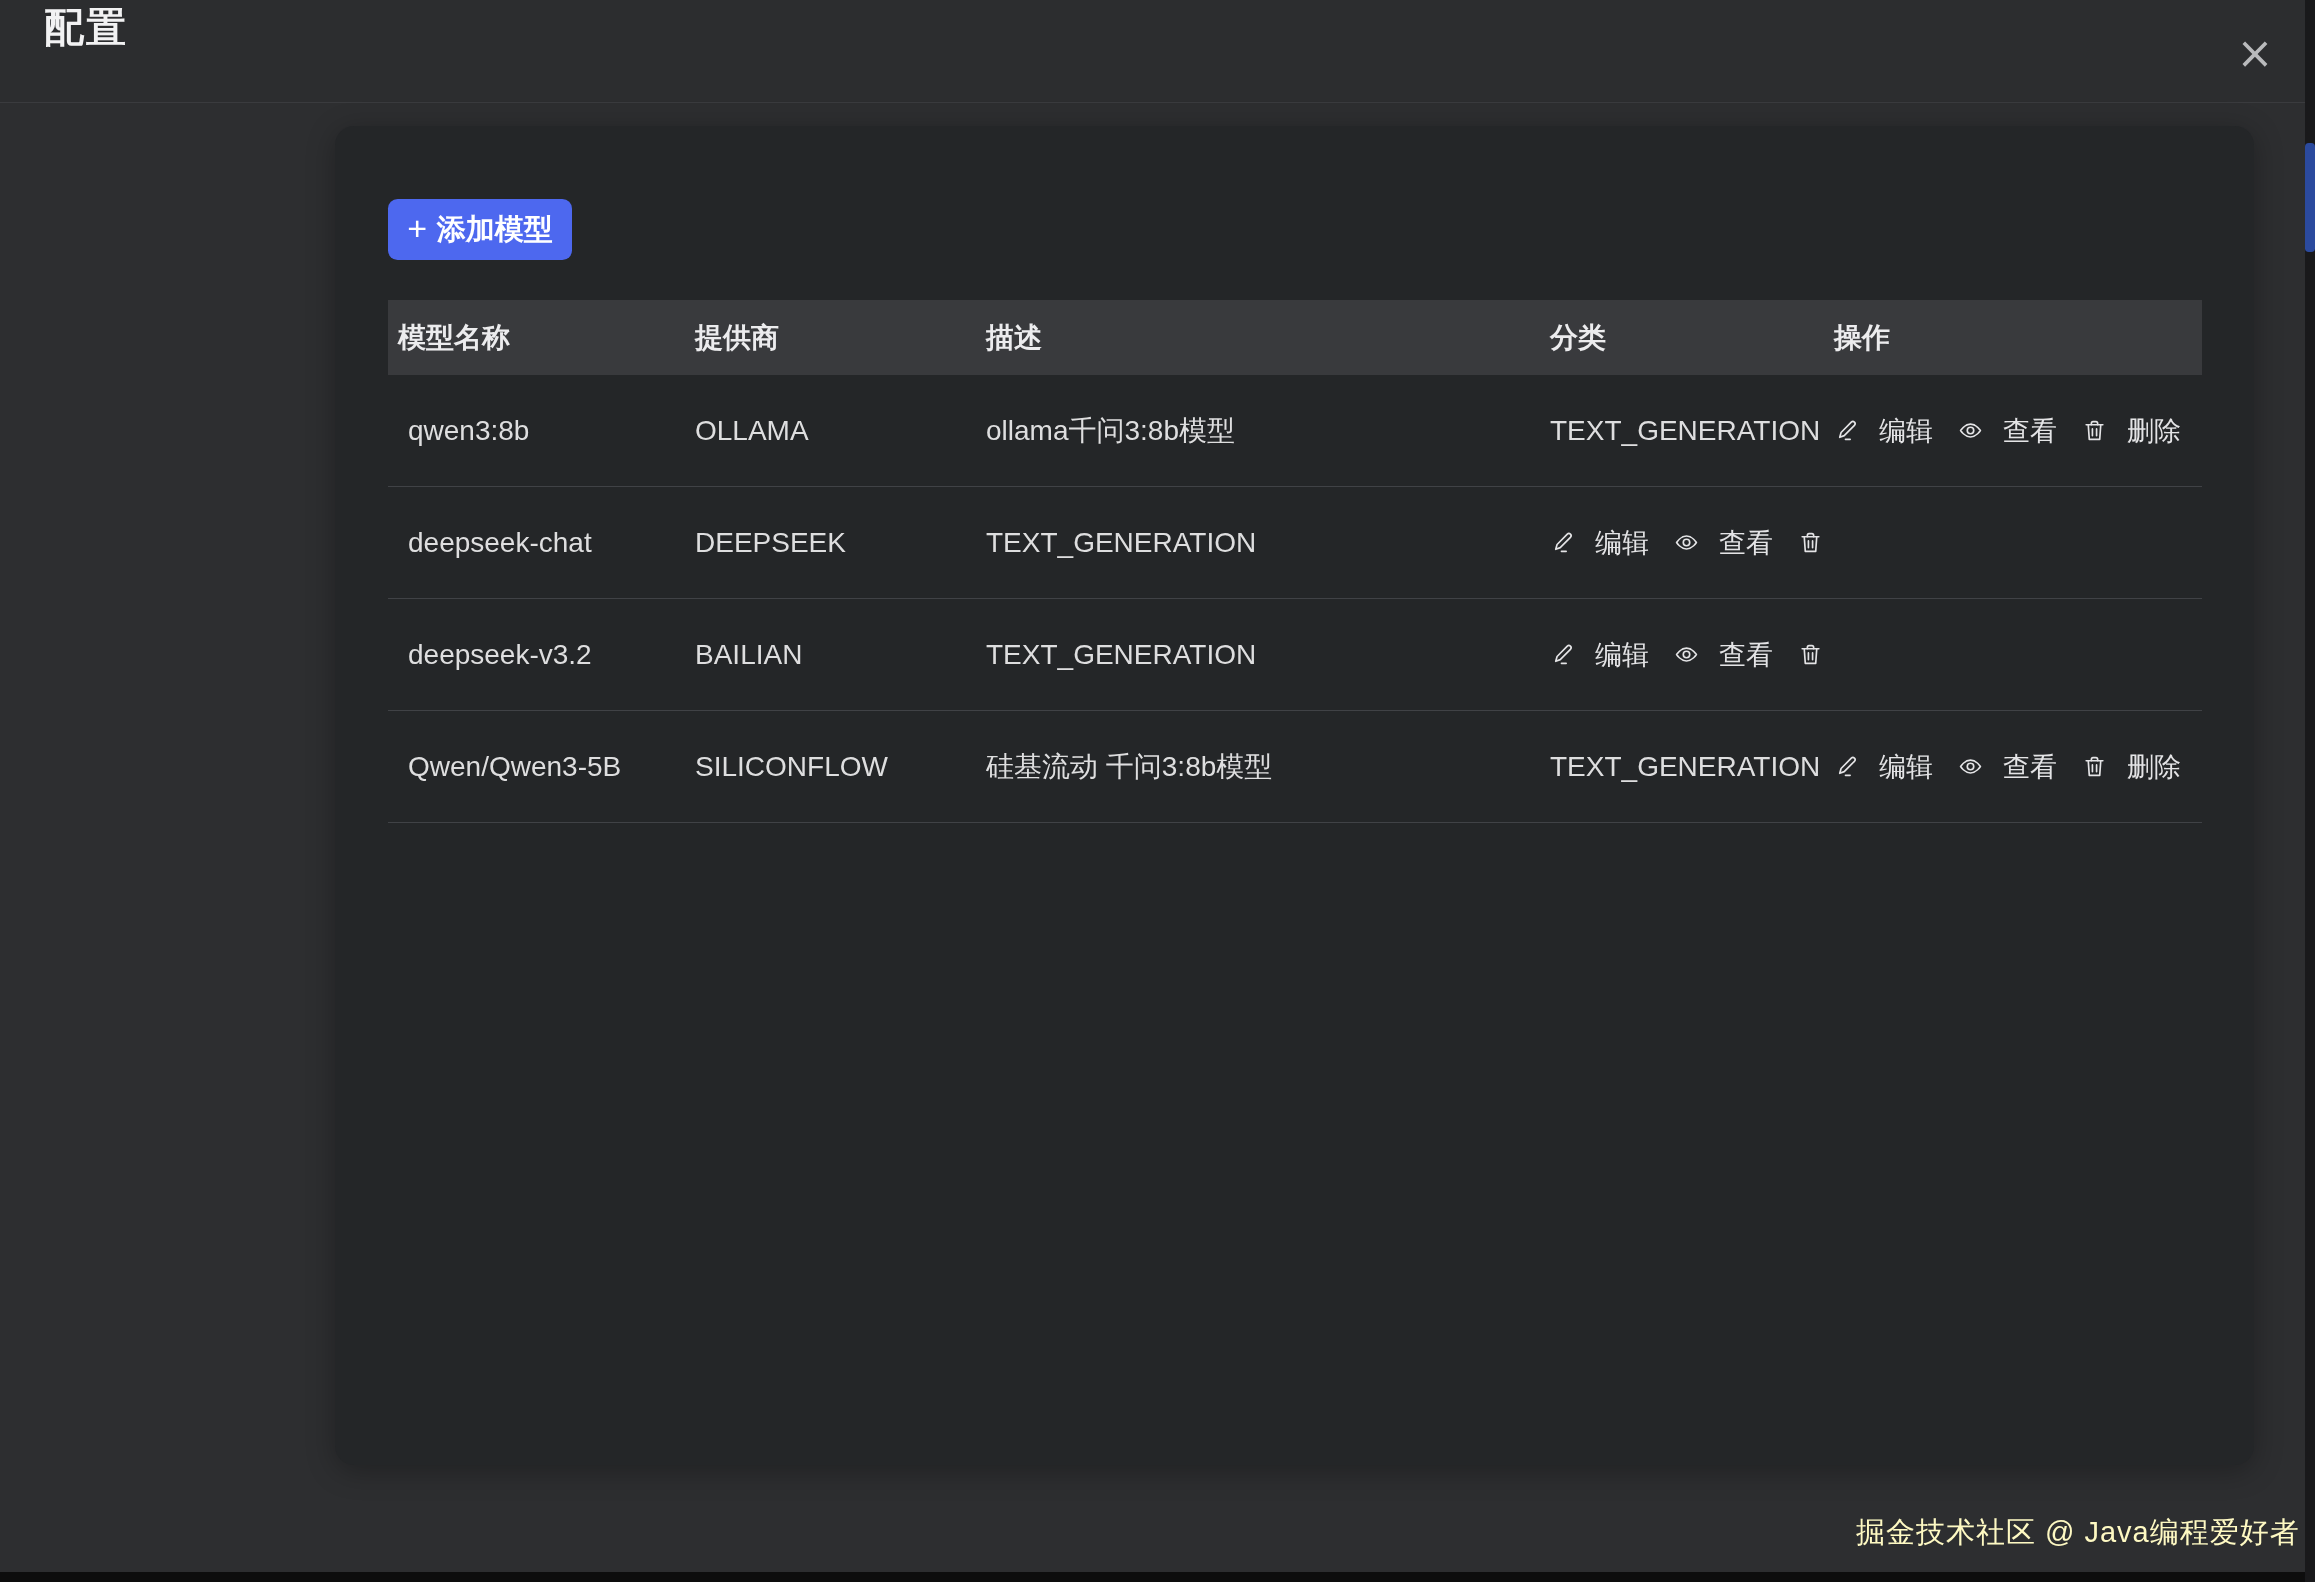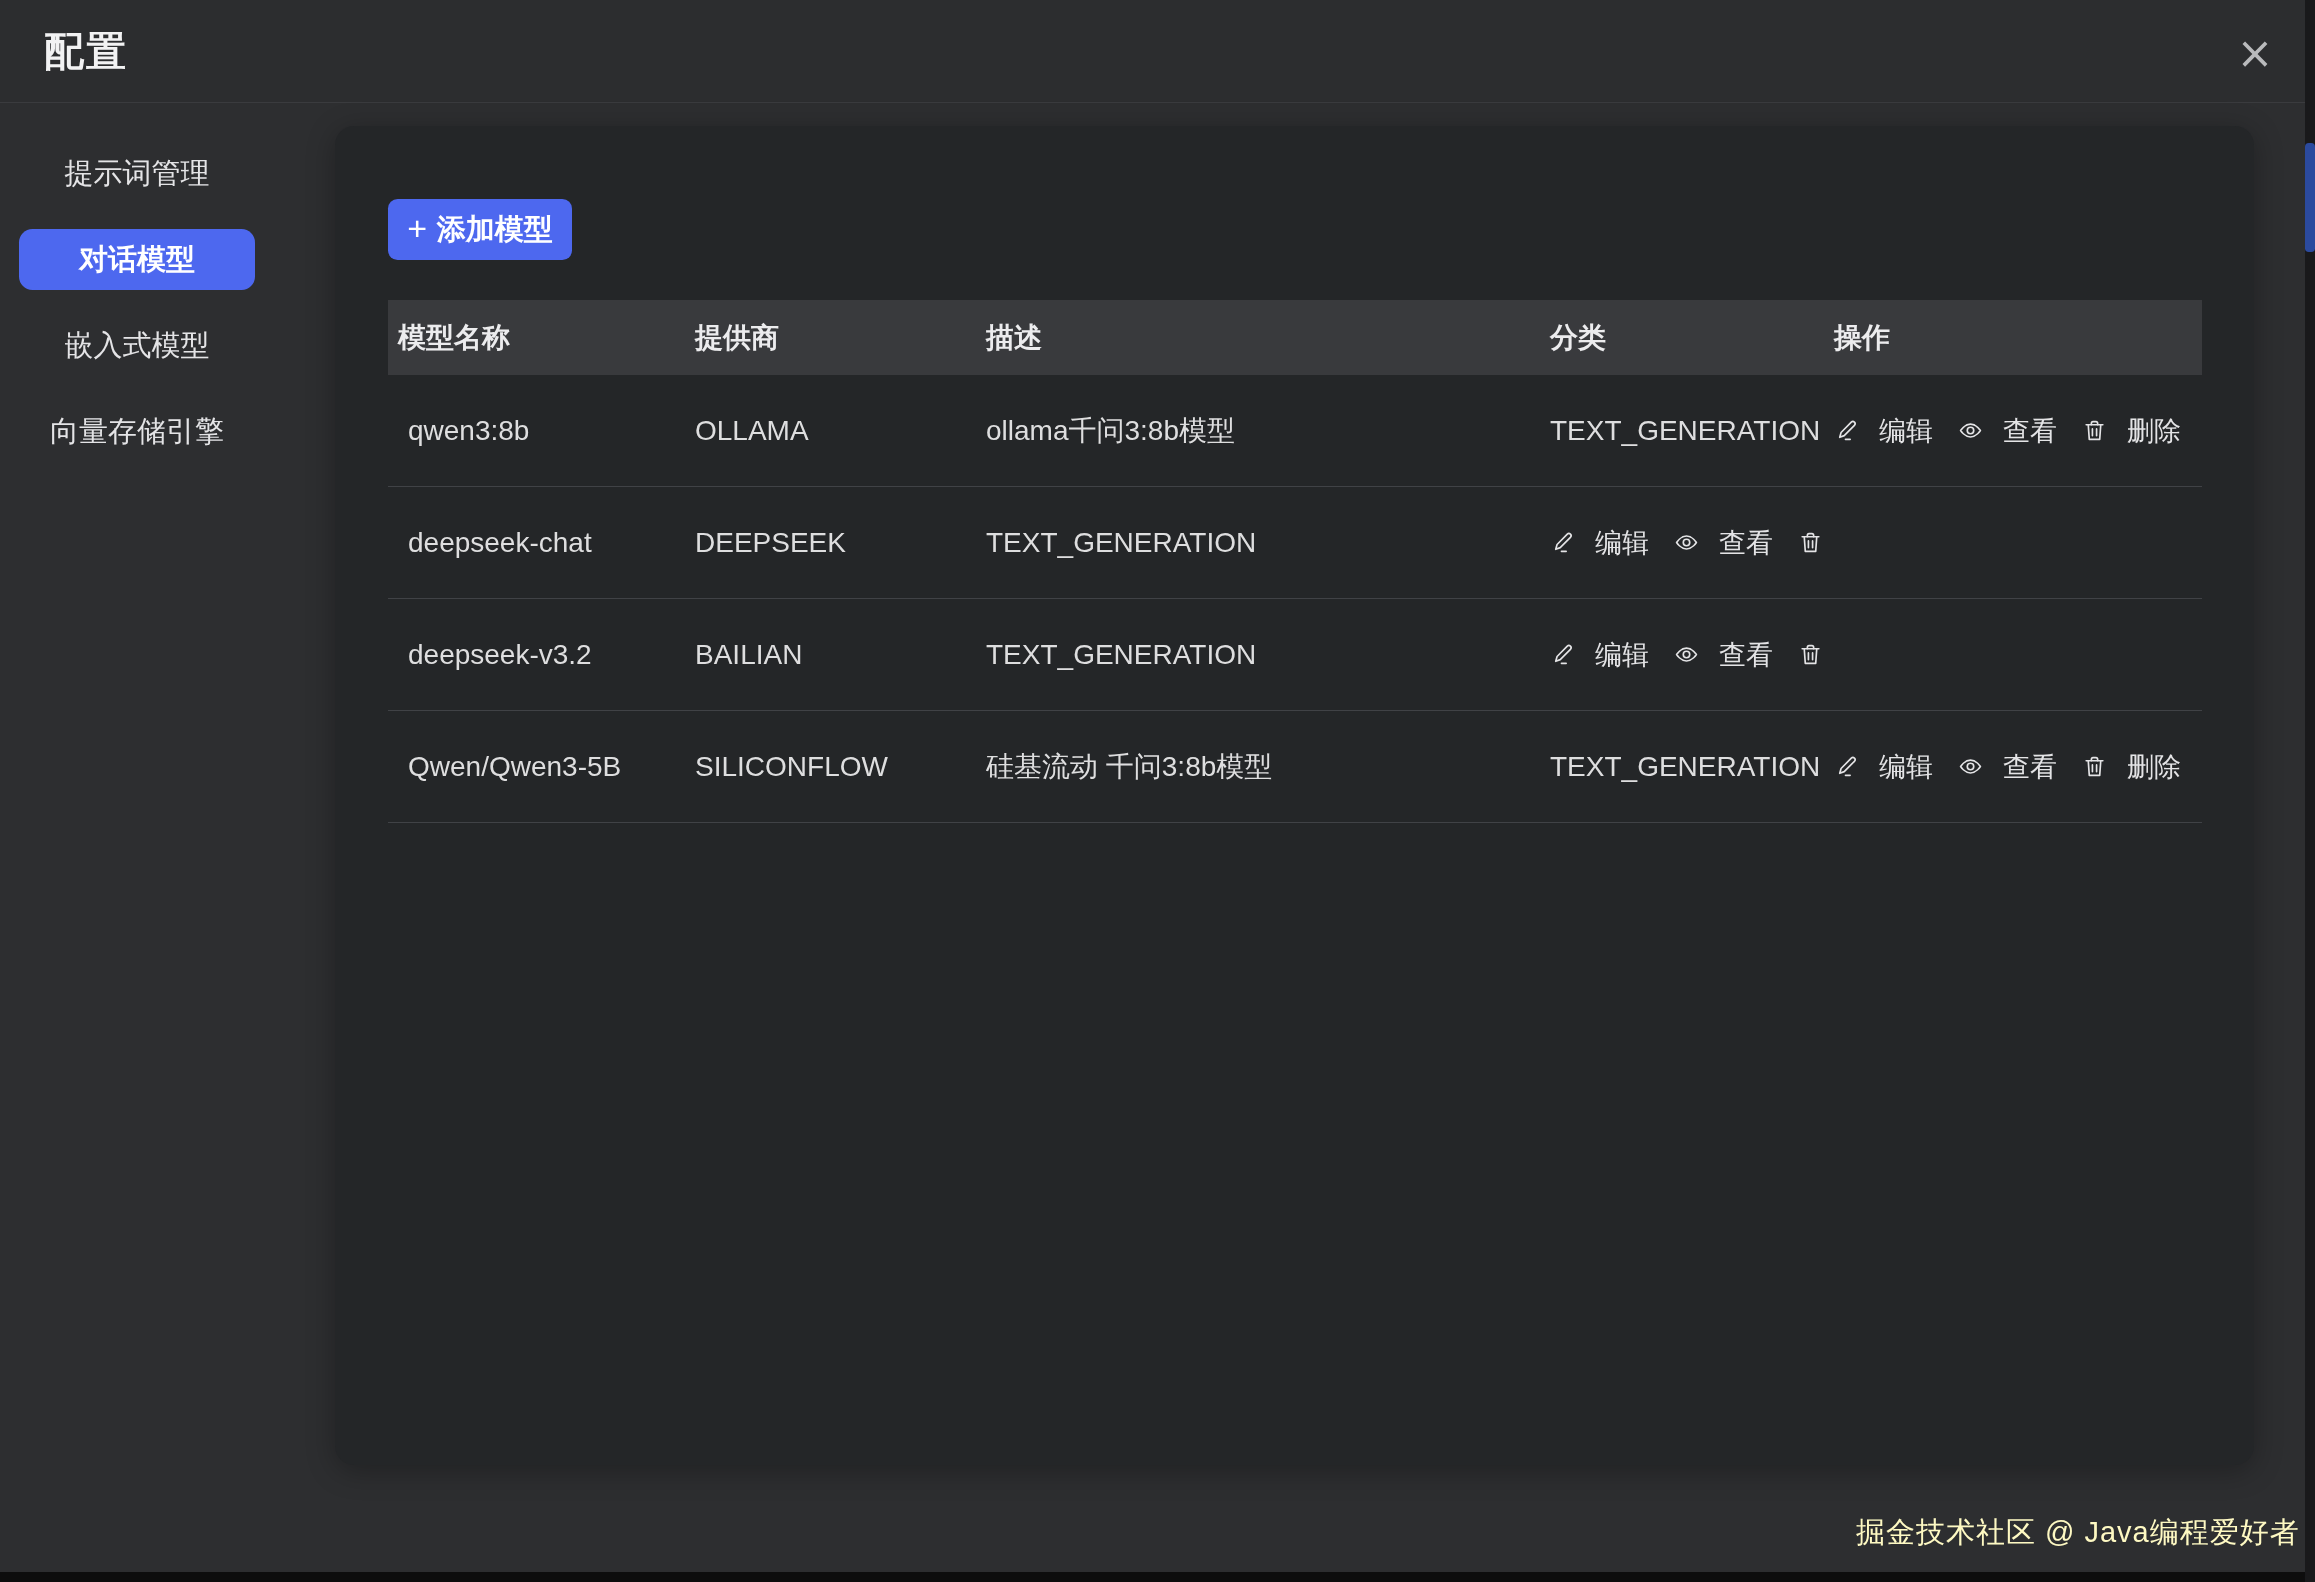--- a/index.html
+++ b/index.html
@@ -14,21 +14,21 @@
     overflow: hidden;
     color: #e2e2e4;
   }
 
   
   .titlebar {
     position: absolute; left: 0; top: 0;
     width: 2315px; height: 103px;
     background: #2c2d2f;
     border-bottom: 1px solid #3a3b3e;
-    display: flex; align-items: center;
+    display: flex; align-items: flex-start;
   }
   .titlebar .title {
     margin-left: 44px;
     font-size: 40px;
     font-weight: 600;
     color: #f2f2f3;
     letter-spacing: 1.9px;
   }
   .close-btn {
     position: absolute; right: 34px; top: 27px;
@@ -147,26 +147,20 @@
 </head>
 <body>
 
 <div class="screen">
 
   <div class="titlebar">
     <div class="title">配置</div>
     <button class="close-btn">×</button>
   </div>
 
-  <nav class="sidebar">
-      <div class="side-item">提示词管理</div>
-      <div class="side-item active">对话模型</div>
-      <div class="side-item">嵌入式模型</div>
-      <div class="side-item">向量存储引擎</div>
-    </nav>
 
   <div class="panel">
     <button class="add-btn">
       <span class="plus">+</span>
       <span class="lbl">添加模型</span>
     </button>
 
     <div class="table">
       <div class="thead">
         <span>模型名称</span>

